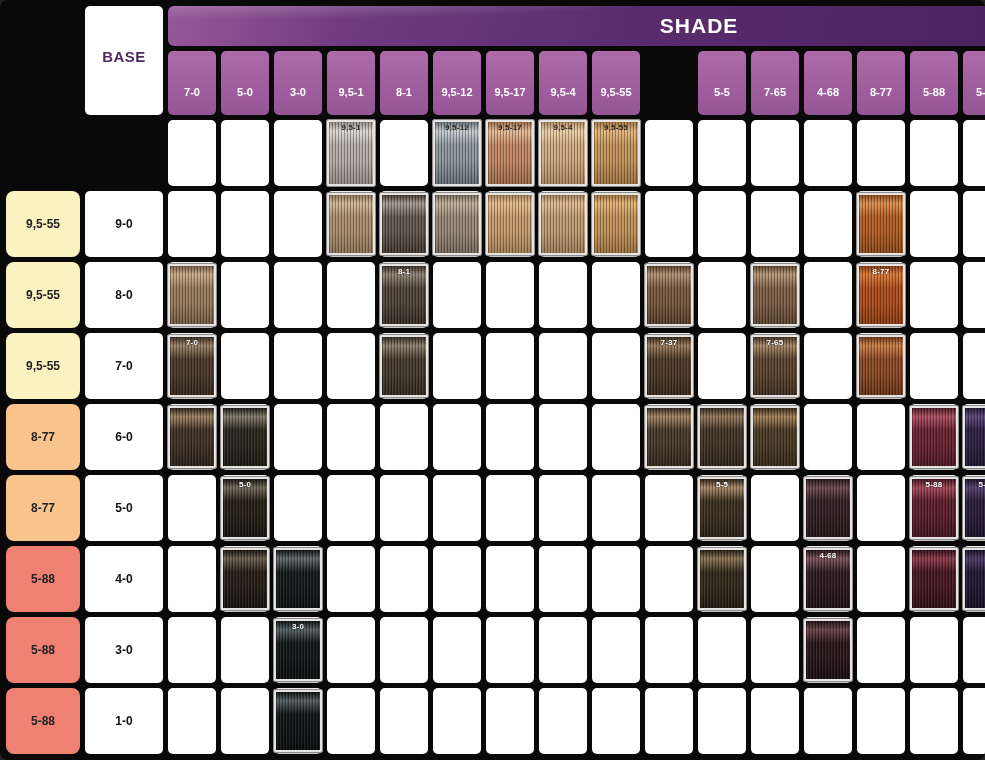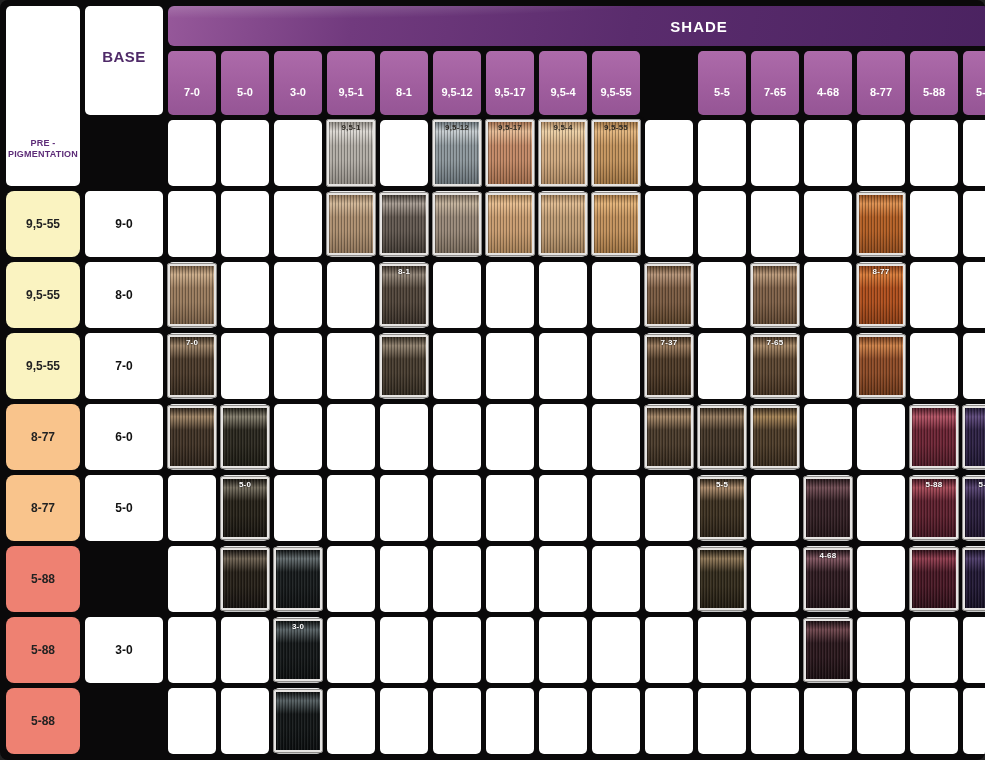--- a/index.html
+++ b/index.html
@@ -23,21 +23,21 @@
   .banner{
     grid-column:3/19;grid-row:1;border-radius:6px;position:relative;overflow:hidden;
     background:linear-gradient(100deg,#96589a 0%,#713a7e 22%,#5a2c6d 55%,#4a2260 100%);
   }
   .banner::before{
     content:"";position:absolute;inset:0;
     background:radial-gradient(ellipse 90% 120% at 12% -40%,rgba(255,255,255,.38),rgba(255,255,255,0) 60%);
   }
   .banner-text{
     position:absolute;top:50%;left:63%;transform:translate(-50%,-50%);
-    color:#fff;font-weight:bold;font-size:15px;letter-spacing:1px;
+    color:#fff;font-weight:bold;font-size:21px;letter-spacing:1px;
   }
   
   .colhead{
     border-radius:5px;display:flex;align-items:flex-end;justify-content:center;
     padding-bottom:17px;box-sizing:border-box;
     background:linear-gradient(180deg,#ad6baa 0%,#a05e9e 55%,#955595 100%);
   }
   .colhead span{color:#fff;font-weight:bold;font-size:11px;}
   
   .bleached{background:#c9c8c7;flex-direction:column;}
@@ -61,24 +61,20 @@
   }
   .swatch-label.dark{color:#2e2a24;}
   .swatch-label.light{color:#fff;text-shadow:0 0 2px rgba(0,0,0,.9);}
 </style>
 </head>
 <body>
 
 <div id="stage">
   <div id="grid">
 
-    <div class="cell prepig-head">
-      <span>PRE -</span>
-      <span>PIGMENTATION</span>
-    </div>
 
     <div class="cell base-head">
       <span>BASE</span>
     </div>
 
     <div class="banner">
       <span class="banner-text">SHADE</span>
     </div>
 
   <div class="colhead" style="grid-area: 2 / 3;">
@@ -344,20 +340,23 @@
         </div>
       </div>
       <div class="cell" style="grid-area: 8 / 18;">
         <div class="swatch" style="--hi: #584573; --body: #2a1e3d; --dark: #1d142c;">
           <span class="swatch-label light">5-99</span>
         </div>
       </div>
       <div class="cell preval" style="grid-area: 9 / 1; background: rgb(238, 129, 114);">
         <span>5-88</span>
       </div>
+      <div class="cell baseval" style="grid-area: 9 / 2;">
+        <span>4-0</span>
+      </div>
       <div class="cell" style="grid-area: 9 / 3;"></div>
       <div class="cell" style="grid-area: 9 / 4;">
         <div class="swatch" style="--hi: #6e6252; --body: #262018; --dark: #171310;"></div>
       </div>
       <div class="cell" style="grid-area: 9 / 5;">
         <div class="swatch" style="--hi: #626b6d; --body: #171b1c; --dark: #0f1213;"></div>
       </div>
       <div class="cell" style="grid-area: 9 / 6;"></div>
       <div class="cell" style="grid-area: 9 / 7;"></div>
       <div class="cell" style="grid-area: 9 / 8;"></div>
@@ -404,20 +403,23 @@
       <div class="cell" style="grid-area: 10 / 13;"></div>
       <div class="cell" style="grid-area: 10 / 14;"></div>
       <div class="cell" style="grid-area: 10 / 15;">
         <div class="swatch" style="--hi: #6f464d; --body: #2b181d; --dark: #1b0f12;"></div>
       </div>
       <div class="cell" style="grid-area: 10 / 16;"></div>
       <div class="cell" style="grid-area: 10 / 17;"></div>
       <div class="cell" style="grid-area: 10 / 18;"></div>
       <div class="cell preval" style="grid-area: 11 / 1; background: rgb(238, 129, 114);">
         <span>5-88</span>
+      </div>
+      <div class="cell baseval" style="grid-area: 11 / 2;">
+        <span>1-0</span>
       </div>
       <div class="cell" style="grid-area: 11 / 3;"></div>
       <div class="cell" style="grid-area: 11 / 4;"></div>
       <div class="cell" style="grid-area: 11 / 5;">
         <div class="swatch" style="--hi: #555f62; --body: #121617; --dark: #0c0f10;"></div>
       </div>
       <div class="cell" style="grid-area: 11 / 6;"></div>
       <div class="cell" style="grid-area: 11 / 7;"></div>
       <div class="cell" style="grid-area: 11 / 8;"></div>
       <div class="cell" style="grid-area: 11 / 9;"></div>

